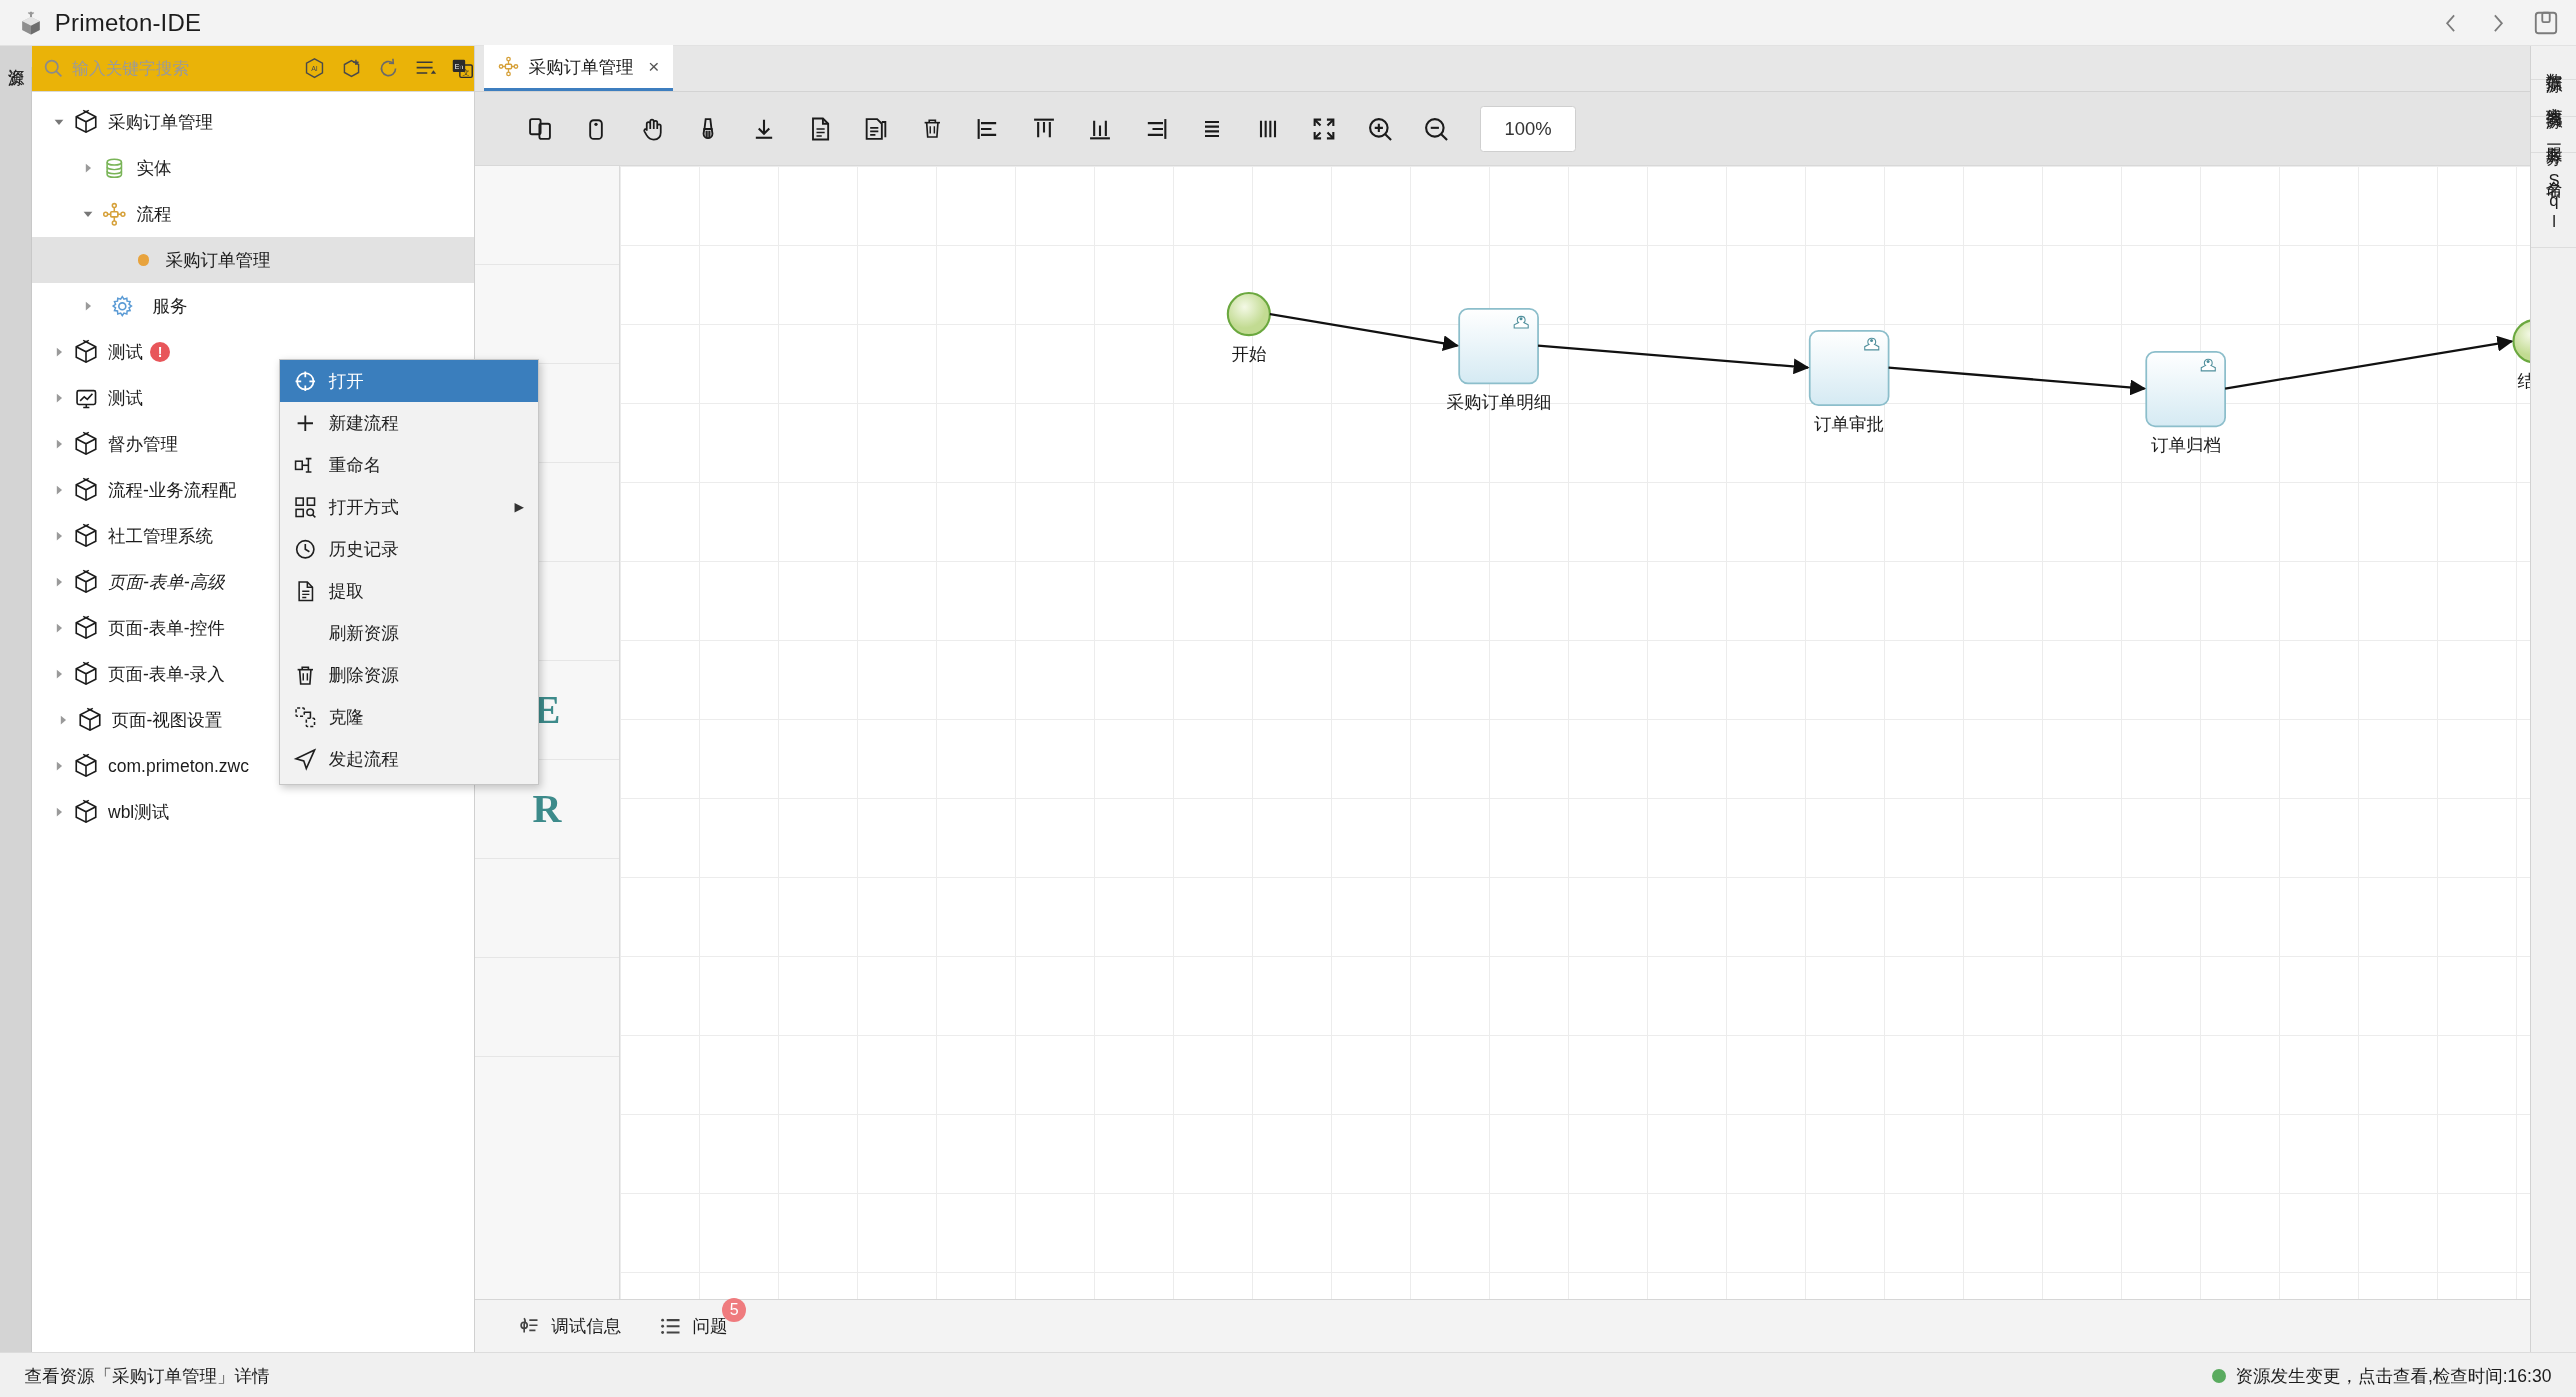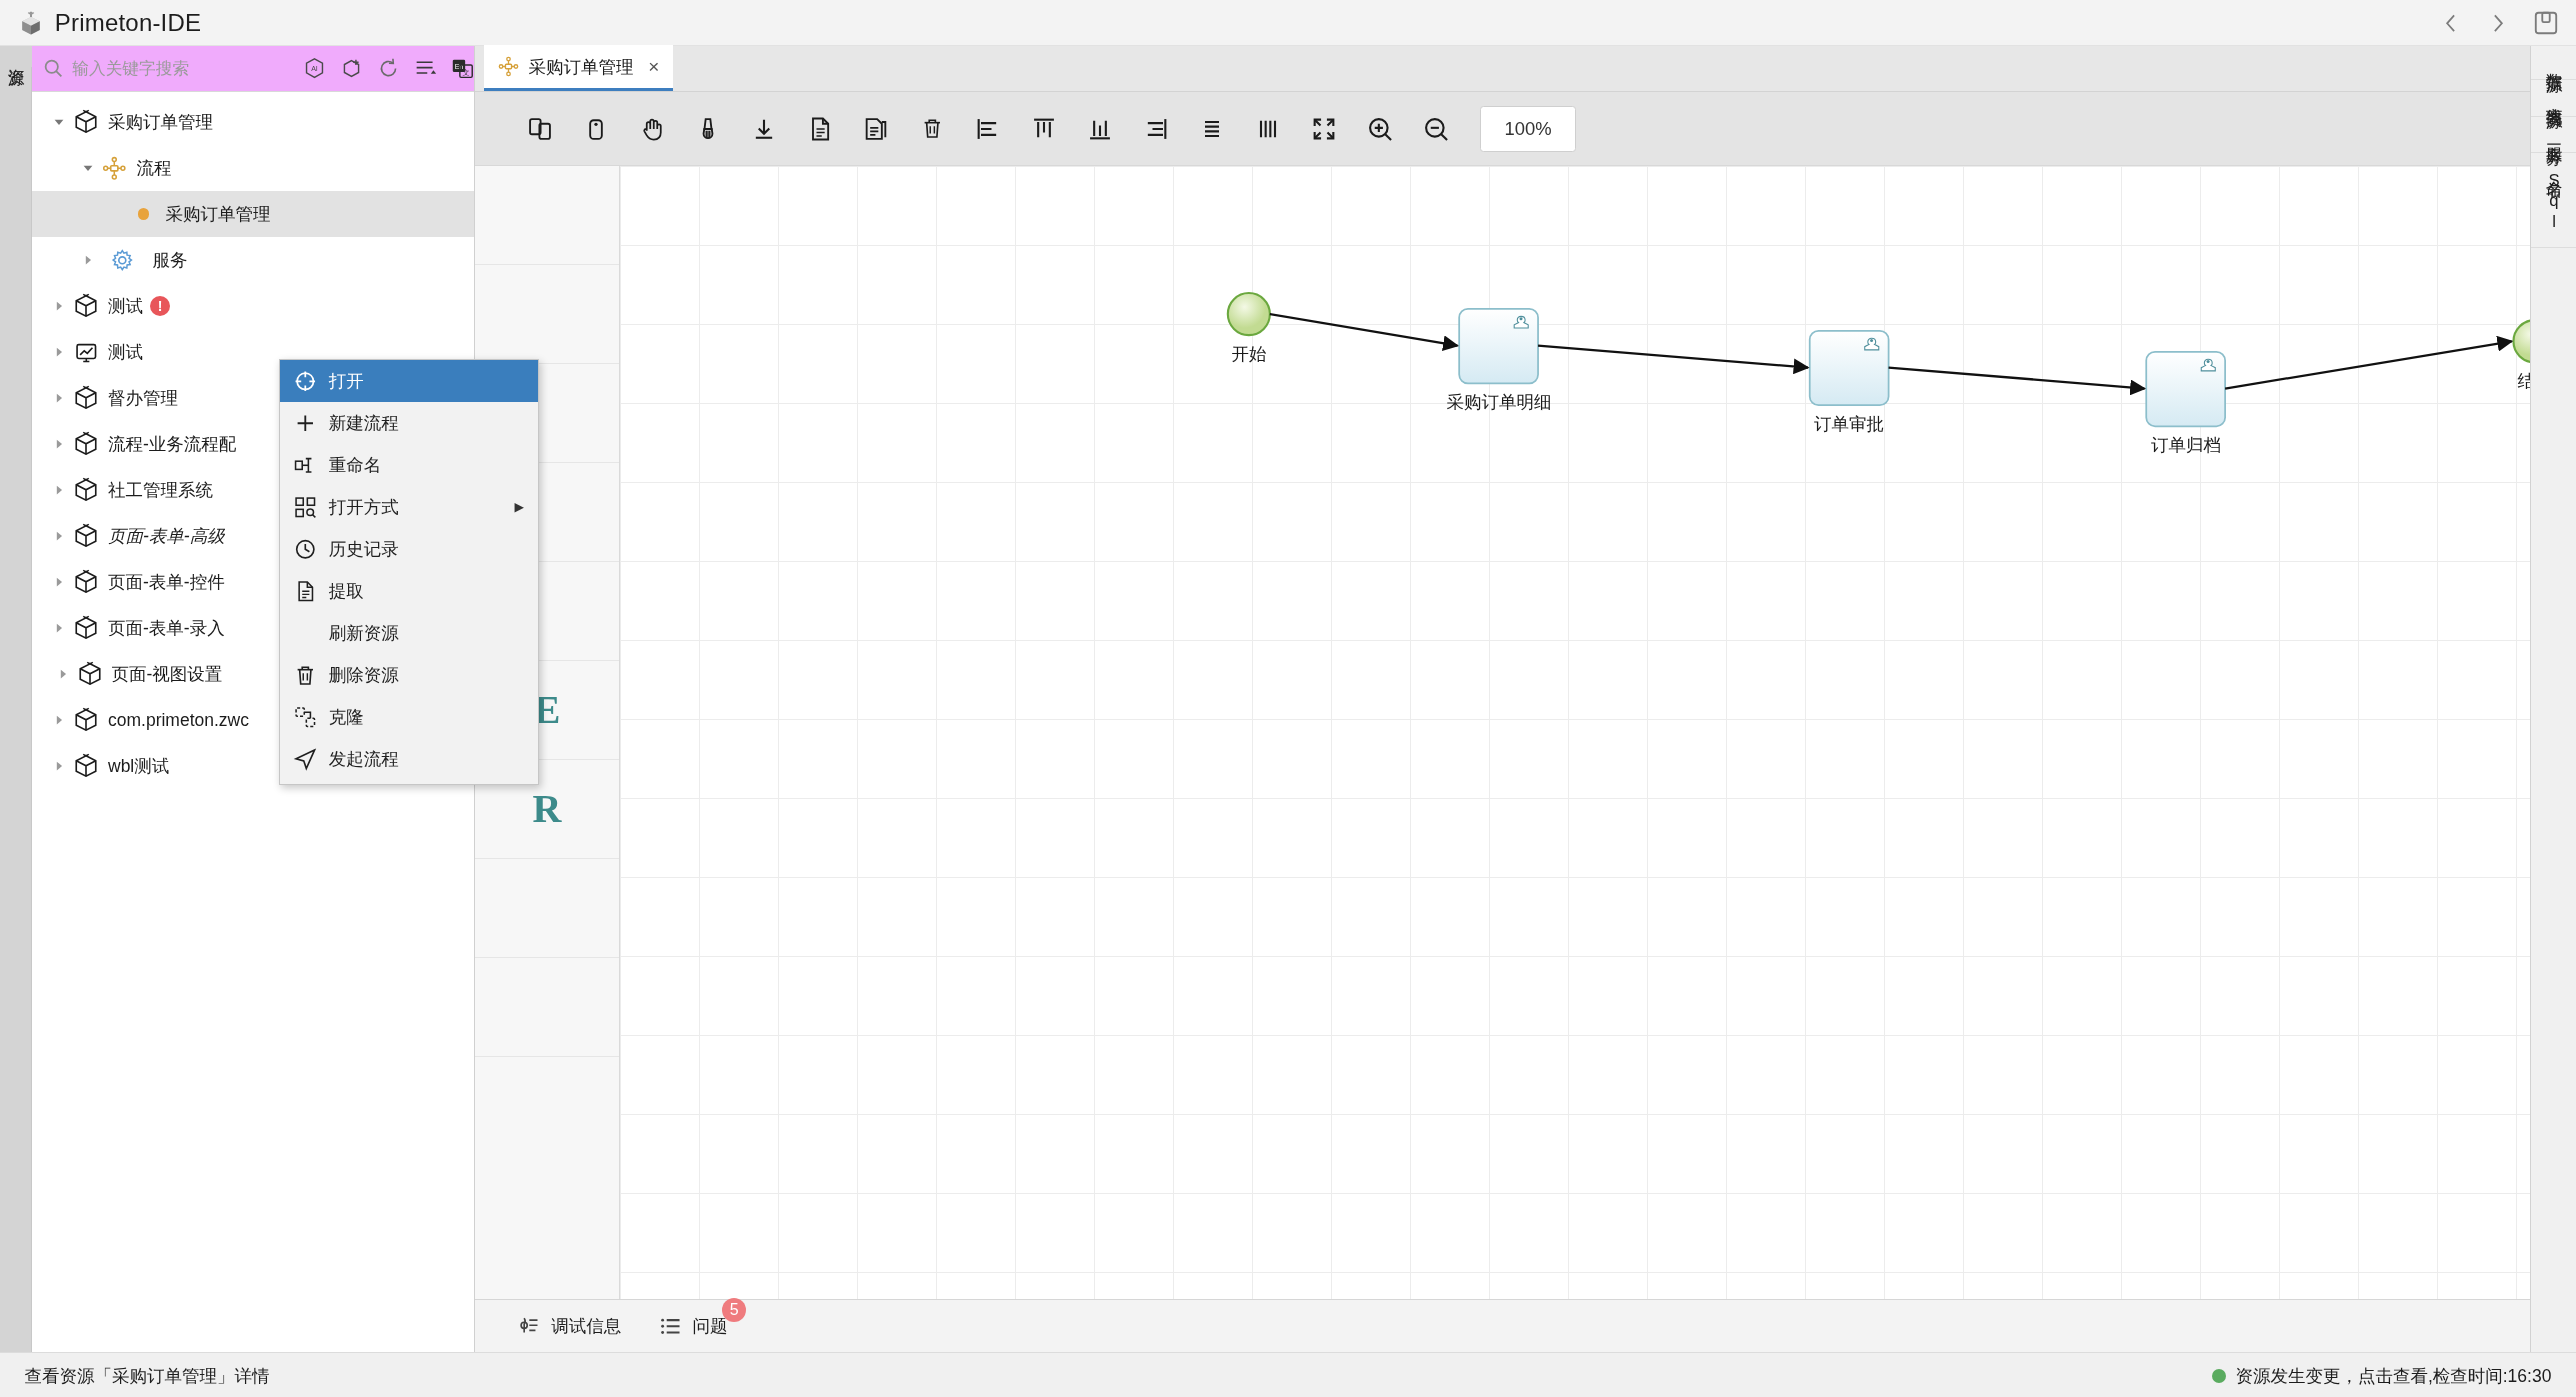--- a/index.html
+++ b/index.html
@@ -45,21 +45,21 @@
   
   .explorer {
     width: 443px; min-width: 443px;
     background: #ffffff;
     display: flex; flex-direction: column;
     border-right: 0.9px solid #d0d0d0;
     position: relative;
   }
   .exp-search {
     height: 46px; min-height: 46px;
-    background: #f0abfc;
+    background: #eab308;
     border-bottom: 0.9px solid #d9d9d9;
     display: flex; align-items: center; padding: 0 10.5px; gap: 8.8px;
   }
   .exp-search .sicon { color: #8b8b8b; display:flex; }
   .exp-search input {
     flex: 1; border: none; outline: none; background: transparent;
     font-size: 16.7px; color: #333;
     font-family: "Liberation Sans", "DejaVu Sans", sans-serif;
   }
   .exp-search input::placeholder { color: #9a9a9a; }
@@ -279,20 +279,35 @@
               </svg>
             </span>
             <span class="ticon">
               <svg width="26" height="26" viewBox="0 0 24 24">
                 <path d="M12 2.6 L21 7.2 L21 16.8 L12 21.4 L3 16.8 L3 7.2 Z" stroke="#1b1b1b" stroke-width="1.5" fill="none"></path>
     <path d="M3 7.2 L12 11.8 L21 7.2 M12 11.8 L12 21.4" stroke="#1b1b1b" stroke-width="1.5" fill="none"></path>
     <path d="M9.5 1.2 Q12 3.6 14.5 1.2" stroke="#1b1b1b" stroke-width="1.3" fill="none"></path>
               </svg>
             </span>
             <span class="tlabel">采购订单管理</span>
+          </div>
+          <div class="trow" style="padding-left: 46px;">
+            <span class="caret">
+              <svg width="14" height="14" viewBox="0 0 16 16">
+                <path d="M5.5 3 L5.5 13 L11.5 8 Z" fill="#9a9a9a"></path>
+              </svg>
+            </span>
+            <span class="ticon">
+              <svg width="24.6" height="24.6" viewBox="0 0 24 24">
+                <ellipse cx="12" cy="6" rx="7" ry="2.8" stroke="#79b457" stroke-width="1.5" fill="none"></ellipse>
+    <path d="M5 6 V18 a7 2.8 0 0 0 14 0 V6" stroke="#79b457" stroke-width="1.5" fill="none"></path>
+    <path d="M5 10.5 a7 2.8 0 0 0 14 0 M5 14.6 a7 2.8 0 0 0 14 0" stroke="#79b457" stroke-width="1.4" fill="none"></path>
+              </svg>
+            </span>
+            <span class="tlabel">实体</span>
           </div>
           <div class="trow" style="padding-left: 46px;">
             <span class="caret">
               <svg width="14" height="14" viewBox="0 0 16 16">
                 <path d="M3 5.5 L13 5.5 L8 11.5 Z" fill="#777"></path>
               </svg>
             </span>
             <span class="ticon">
               <svg width="24.6" height="24.6" viewBox="0 0 24 24">
                 <rect x="8.5" y="9.5" width="7" height="5" rx="1" stroke="#d6a13a" stroke-width="1.6" fill="none"></rect>

